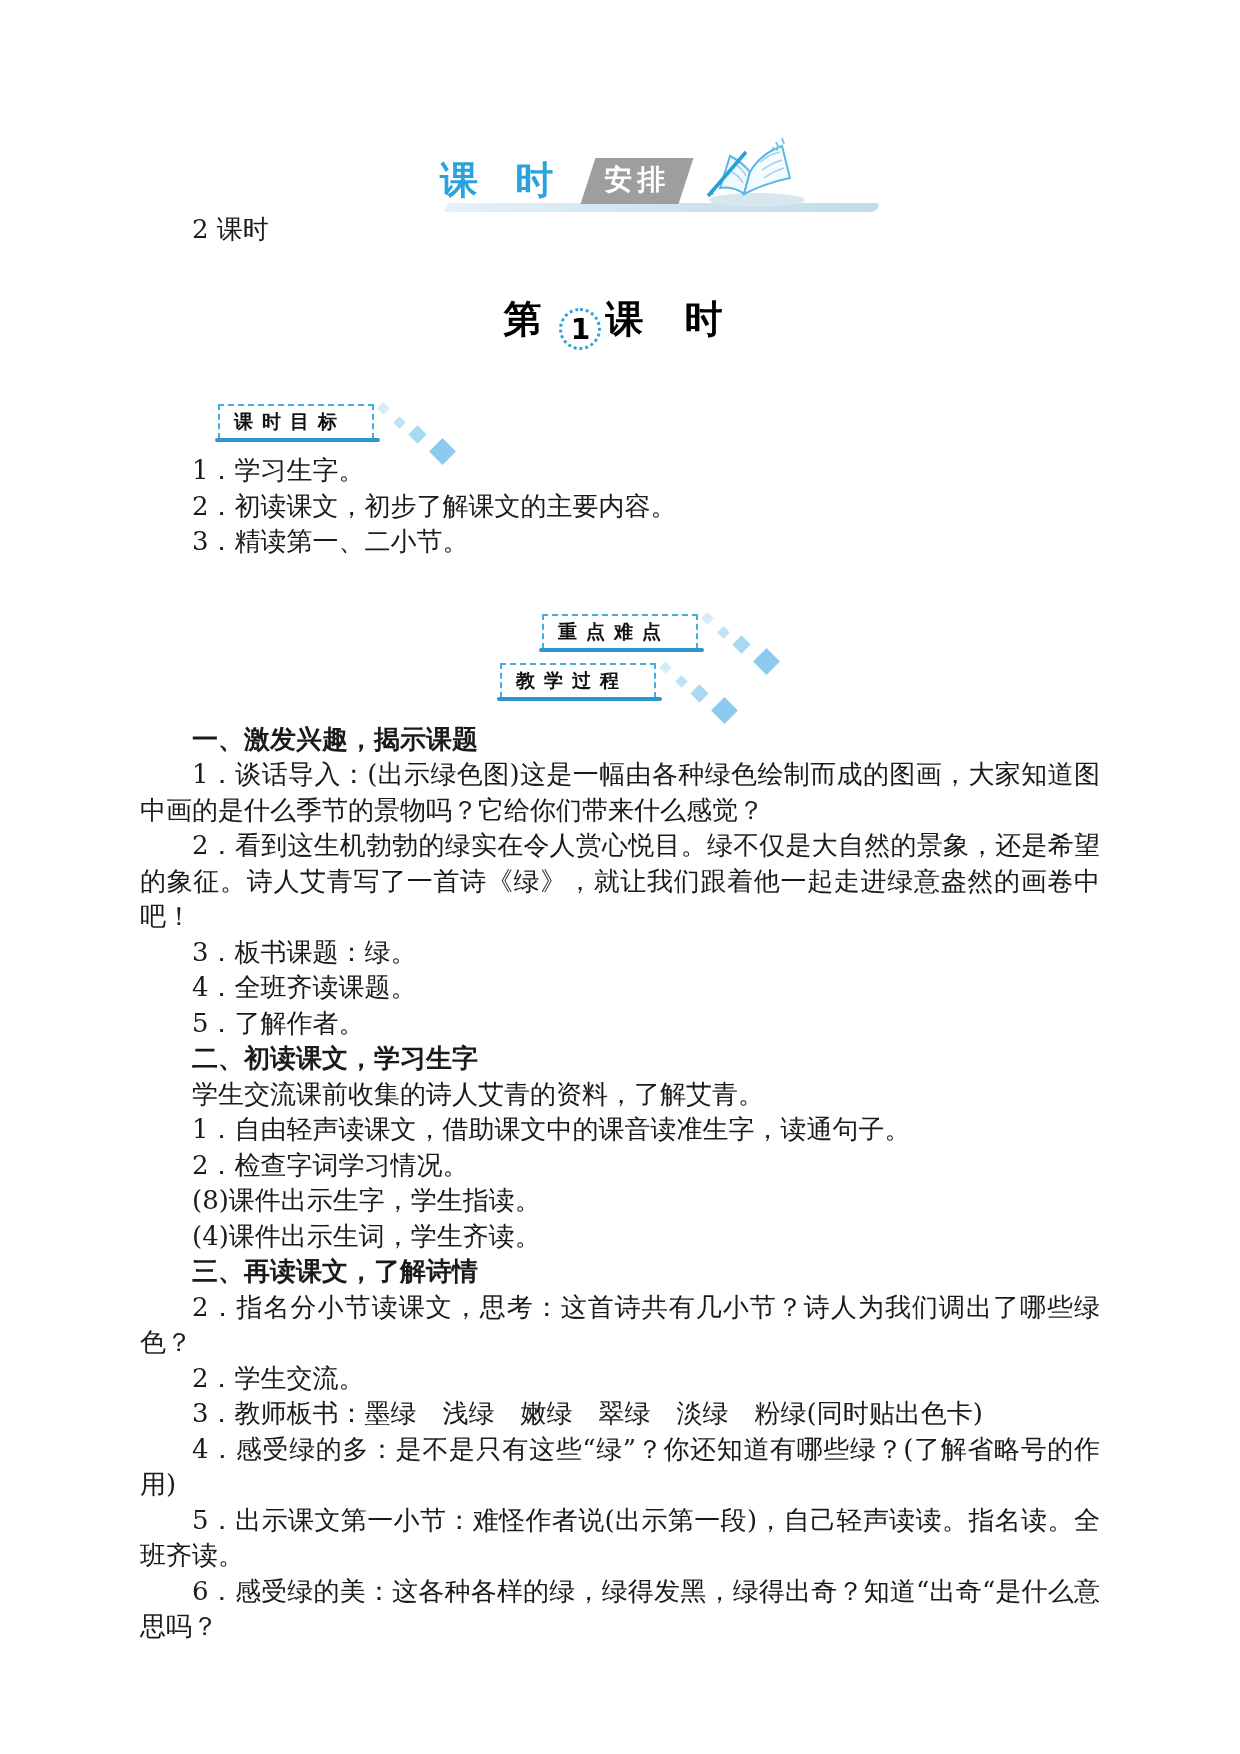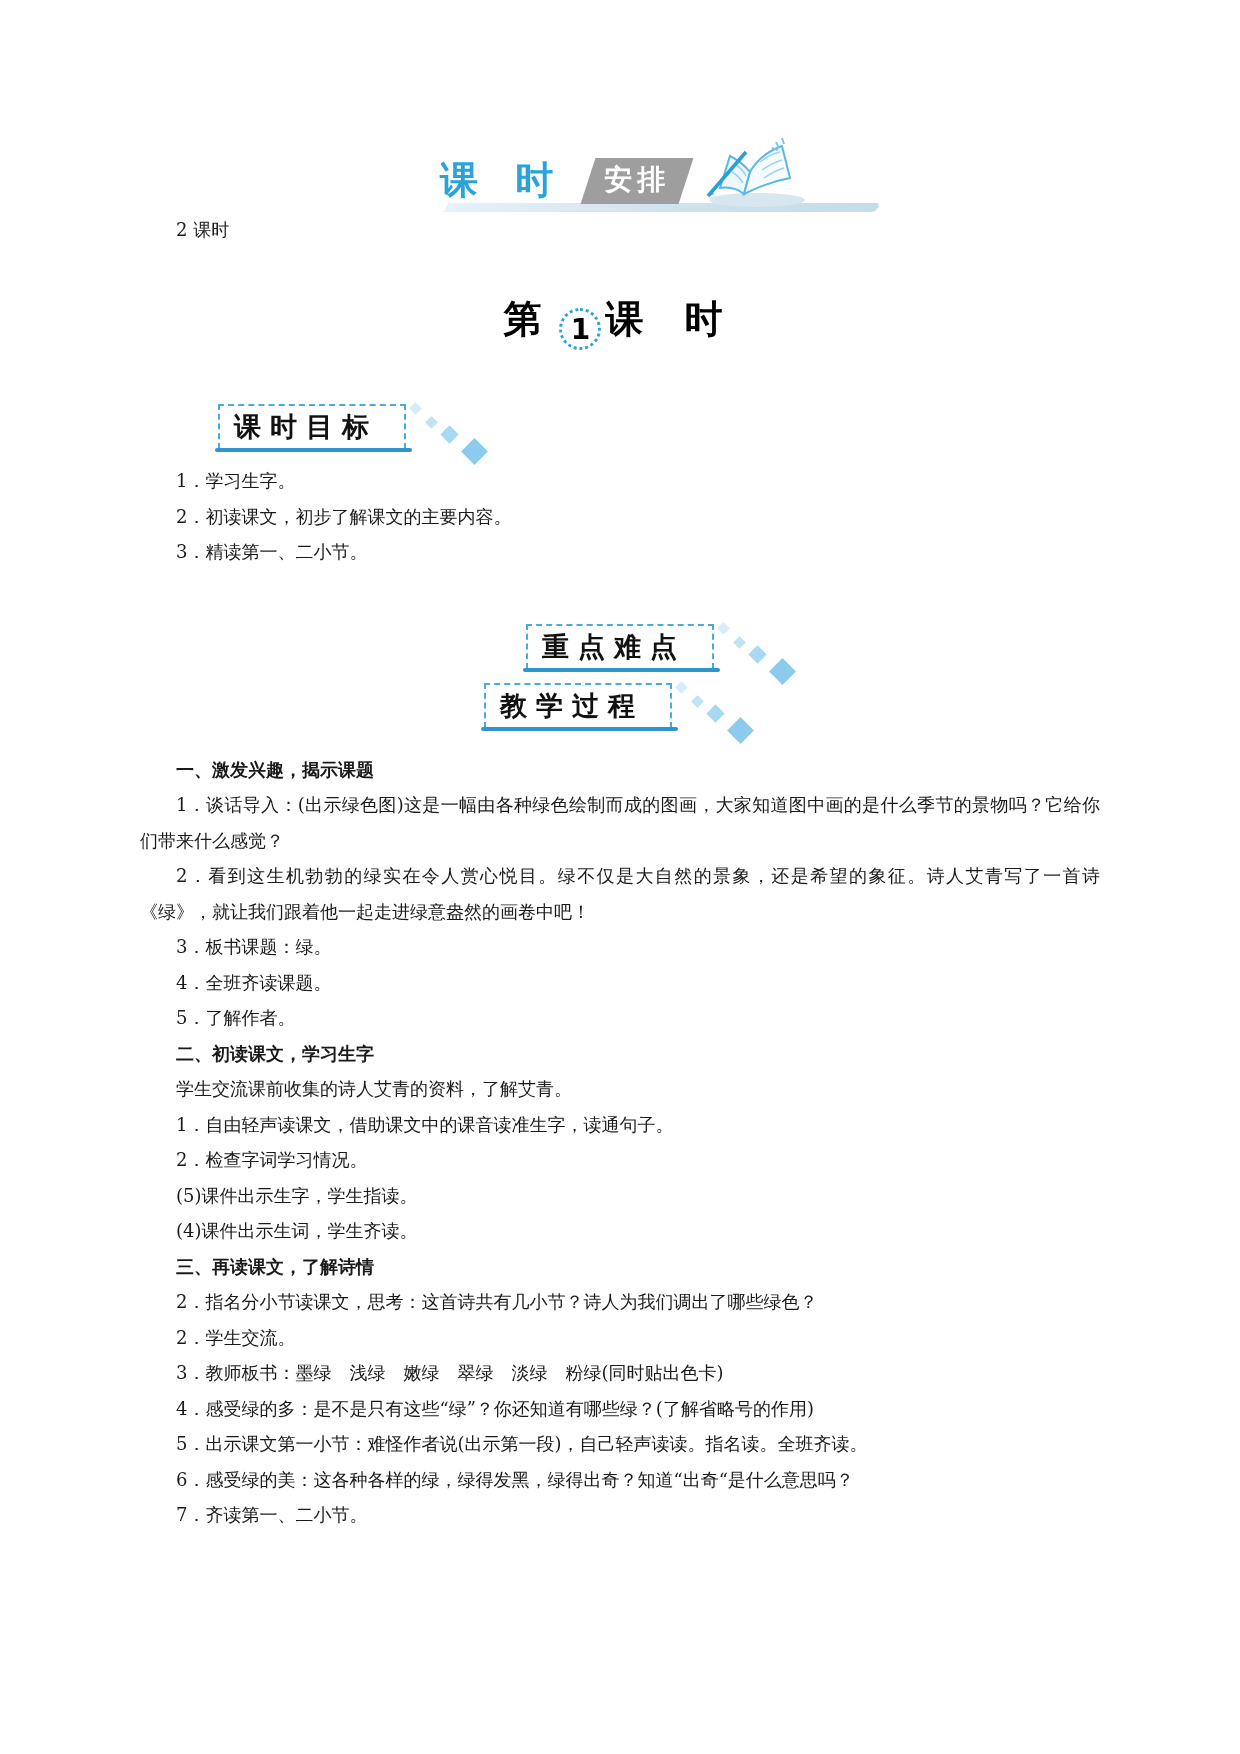--- a/index.html
+++ b/index.html
@@ -73,39 +73,39 @@
   }
 
   
   .badge-row{position:relative;}
   .badge-row.left{margin-left:78px;}
   .badge-row.center{text-align:center;}
   .badge{
     position:relative;
     display:inline-block;
     font-family:"DejaVu Sans","Liberation Sans",sans-serif;
-    font-weight:bold;font-size:27px;letter-spacing:9px;
+    font-weight:bold;font-size:19px;letter-spacing:9px;
     color:#111;
     border:2px dashed #49aadd;
     border-bottom:none;
     padding:3px 26px 4px 14px;
     background:#fff;
   }
   .badge::after{ 
     content:"";position:absolute;left:-5px;right:-8px;bottom:-3px;height:4px;
     background:#2e96cc;border-radius:2px;
   }
   .diamond{position:absolute;transform:rotate(45deg);}
   .d1{width:9px;height:9px;right:-16px;top:-2px;background:#d6edf9;}
   .d2{width:9px;height:9px;right:-32px;top:12px;background:#bfe3f5;}
   .d3{width:13px;height:13px;right:-52px;top:22px;background:#a7daf2;}
   .d4{width:19px;height:19px;right:-80px;top:36px;background:#8ccbed;}
 
   
-  .line{margin:0;font-size:18px;line-height:35.5px;text-align:justify;}
+  .line{margin:0;font-size:26px;line-height:35.5px;text-align:justify;}
   .indent{text-indent:2em;}
   .goals{margin-top:14px;}
   .keypoint-text{margin-top:24px;}
   .sec-gap-lg{margin-top:54px;}
   .sec-gap-md{margin-top:14px;}
   .process-body{margin-top:24px;}
   .heading{font-weight:bold;font-family:"DejaVu Sans","Liberation Sans",sans-serif;}
 </style>
 </head>
 <body>
@@ -193,21 +193,21 @@
         <p class="line indent body">5．了解作者。</p>
 
         <p class="line indent heading">二、初读课文，学习生字</p>
 
         <p class="line indent body">学生交流课前收集的诗人艾青的资料，了解艾青。</p>
 
         <p class="line indent body">1．自由轻声读课文，借助课文中的课音读准生字，读通句子。</p>
 
         <p class="line indent body">2．检查字词学习情况。</p>
 
-        <p class="line indent body">(5)课件出示生字，学生指读。</p>
+        <p class="line indent body">(8)课件出示生字，学生指读。</p>
 
         <p class="line indent body">(4)课件出示生词，学生齐读。</p>
 
         <p class="line indent heading">三、再读课文，了解诗情</p>
 
         <p class="line indent body">2．指名分小节读课文，思考：这首诗共有几小节？诗人为我们调出了哪些绿色？</p>
 
         <p class="line indent body">2．学生交流。</p>
 
         <p class="line indent body">3．教师板书：墨绿　浅绿　嫩绿　翠绿　淡绿　粉绿(同时贴出色卡)</p>

